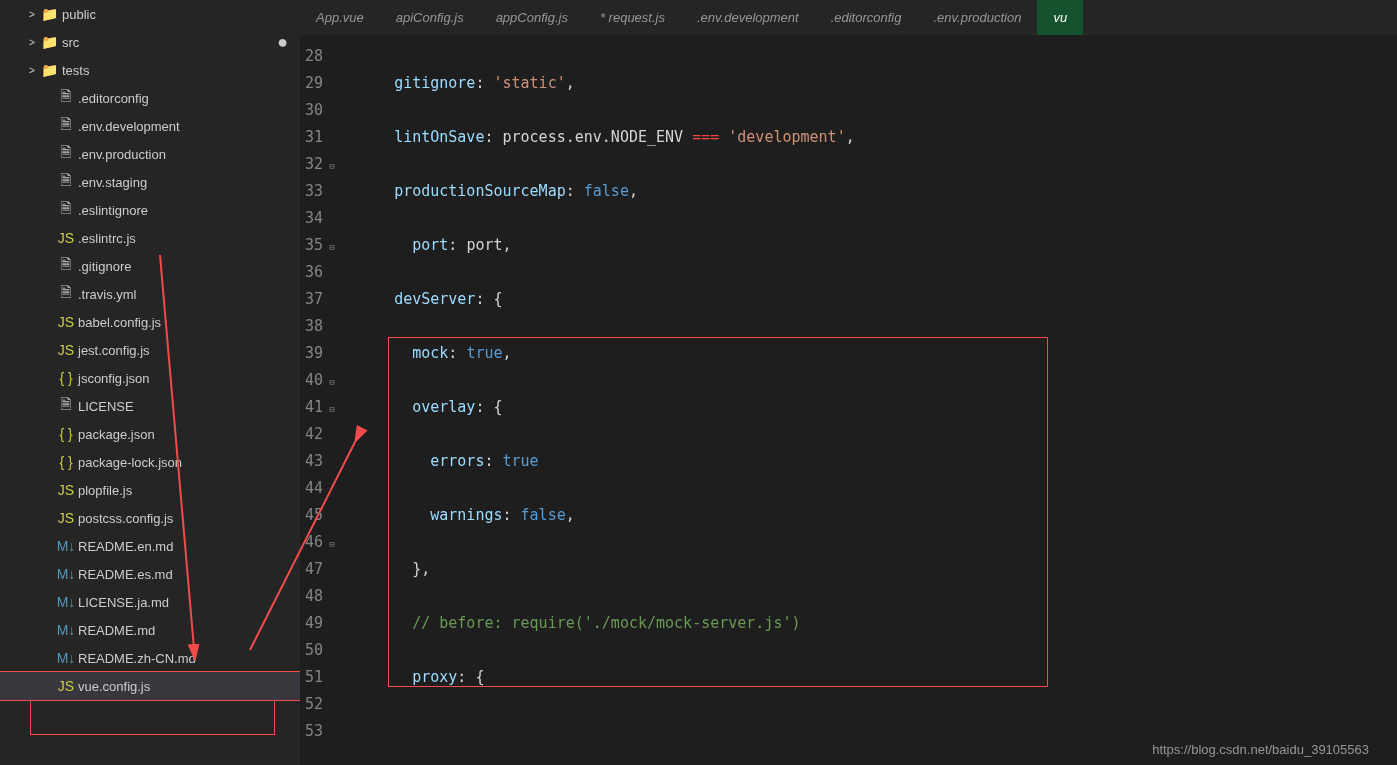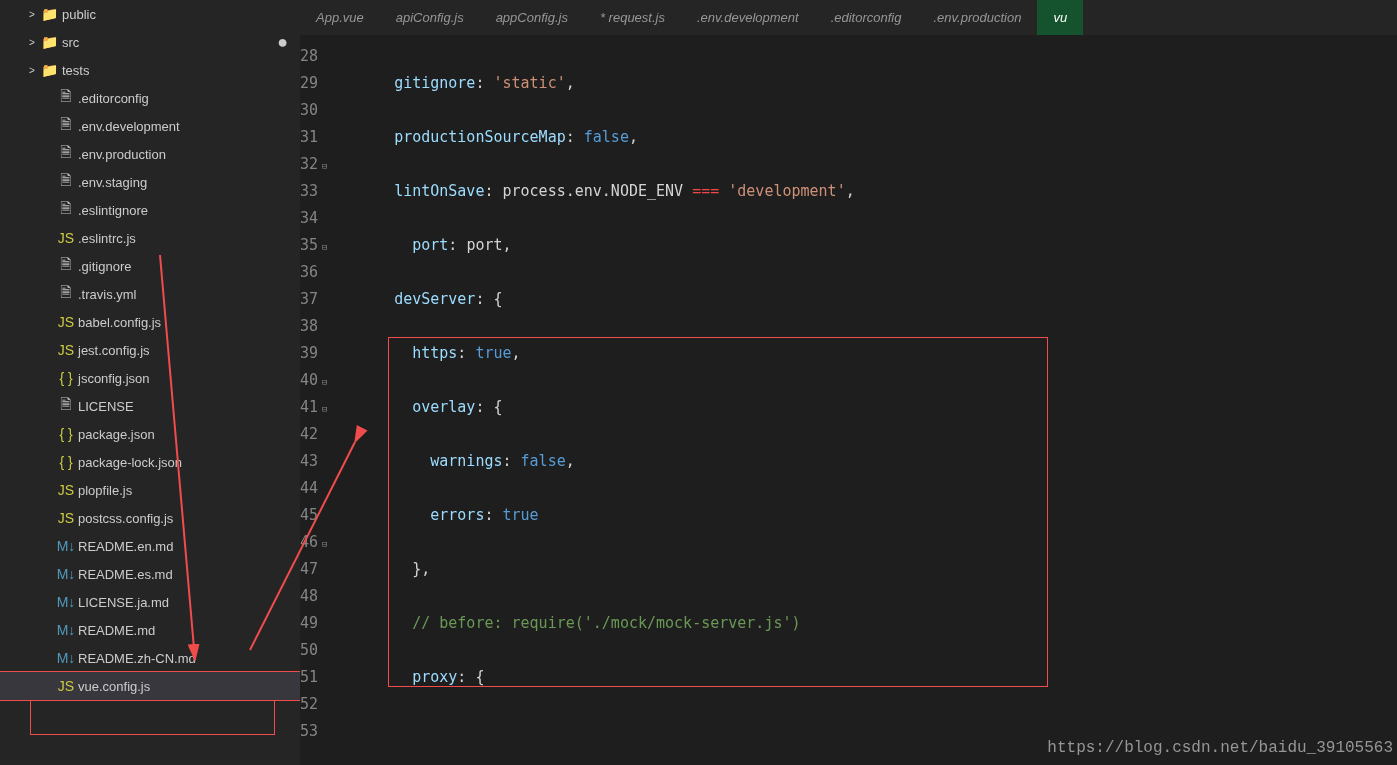--- a/index.html
+++ b/index.html
@@ -18,35 +18,35 @@
 .json-icon{color:#cbcb41}
 .md-icon{color:#519aba}
 .dot{color:#cccccc;margin-left:auto;margin-right:12px;font-size:18px}
 .indent-1{padding-left:24px}
 .indent-2{padding-left:40px}
 .editor{flex:1;display:flex;flex-direction:column;background:#1e1e1e;position:relative}
 .tabs{display:flex;background:#252526;height:35px;font-family:-apple-system,sans-serif;font-size:13px;overflow:hidden}
 .tab{padding:0 16px;display:flex;align-items:center;color:#969696;cursor:pointer;white-space:nowrap;font-style:italic}
 .tab.active{background:#14532d;color:#ffffff}
 .code-area{flex:1;display:flex;overflow:hidden;position:relative}
-.gutter{width:58px;text-align:left;color:#858585;padding-right:16px;font-size:15px;line-height:27px;padding-top:8px;user-select:none}
+.gutter{width:58px;text-align:center;color:#858585;padding-right:16px;font-size:15px;line-height:27px;padding-top:8px;user-select:none}
 .gutter .ln{height:27px}
 .gutter .fold{font-size:9px;color:#858585;display:inline-block;width:10px;margin-left:4px}
 .code{flex:1;font-size:15px;line-height:27px;padding-top:8px;white-space:pre;position:relative}
 .line{height:27px}
 .prop{color:#9cdcfe}
 .str{color:#ce9178}
 .bool{color:#569cd6}
 .comment{color:#6a9955}
 .punct{color:#d4d4d4}
 .ident{color:#d4d4d4}
 .redeq{color:#f44747}
 .red-box{position:absolute;border:1px solid #f14c4c;pointer-events:none}
 .arrow-svg{position:absolute;pointer-events:none;z-index:100}
-.watermark{position:absolute;bottom:8px;right:4px;color:#969696;font-size:16px;font-family:Liberation Mono, monospace}
+.watermark{position:absolute;bottom:8px;right:28px;color:#969696;font-size:13px;font-family:Liberation Sans, sans-serif}
 </style>
 </head>
 <body>
 
 <div class="container">
   <div class="sidebar" id="sidebar">
       <div class="tree-item indent-1">
         <span class="chevron">&gt;</span>
         <span class="icon folder-icon">📁</span>
         <span class="label">public</span>
@@ -208,28 +208,28 @@
           <div class="ln">47<span class="fold"></span></div>
           <div class="ln">48<span class="fold"></span></div>
           <div class="ln">49<span class="fold"></span></div>
           <div class="ln">50<span class="fold"></span></div>
           <div class="ln">51<span class="fold"></span></div>
           <div class="ln">52<span class="fold"></span></div>
           <div class="ln">53<span class="fold"></span></div>
         </div>
       <div class="code">
 <div class="line">    <span class="prop">gitignore</span><span class="punct">: </span><span class="str">'static'</span><span class="punct">,</span></div>
+<div class="line">    <span class="prop">lintOnSave</span><span class="punct">: </span><span class="ident">process.env.NODE_ENV</span> <span class="redeq">===</span> <span class="str">'development'</span><span class="punct">,</span></div>
 <div class="line">    <span class="prop">productionSourceMap</span><span class="punct">: </span><span class="bool">false</span><span class="punct">,</span></div>
-<div class="line">    <span class="prop">lintOnSave</span><span class="punct">: </span><span class="ident">process.env.NODE_ENV</span> <span class="redeq">===</span> <span class="str">'development'</span><span class="punct">,</span></div>
 <div class="line">      <span class="prop">port</span><span class="punct">: </span><span class="ident">port</span><span class="punct">,</span></div>
 <div class="line">    <span class="prop">devServer</span><span class="punct">: {</span></div>
-<div class="line">      <span class="prop">https</span><span class="punct">: </span><span class="bool">true</span><span class="punct">,</span></div>
+<div class="line">      <span class="prop">mock</span><span class="punct">: </span><span class="bool">true</span><span class="punct">,</span></div>
 <div class="line">      <span class="prop">overlay</span><span class="punct">: {</span></div>
+<div class="line">        <span class="prop">errors</span><span class="punct">: </span><span class="bool">true</span></div>
 <div class="line">        <span class="prop">warnings</span><span class="punct">: </span><span class="bool">false</span><span class="punct">,</span></div>
-<div class="line">        <span class="prop">errors</span><span class="punct">: </span><span class="bool">true</span></div>
 <div class="line">      <span class="punct">},</span></div>
 <div class="line">      <span class="comment">// before: require('./mock/mock-server.js')</span></div>
 <div class="line">      <span class="prop">proxy</span><span class="punct">: {</span></div>
 
 
 
 
 
 
 

